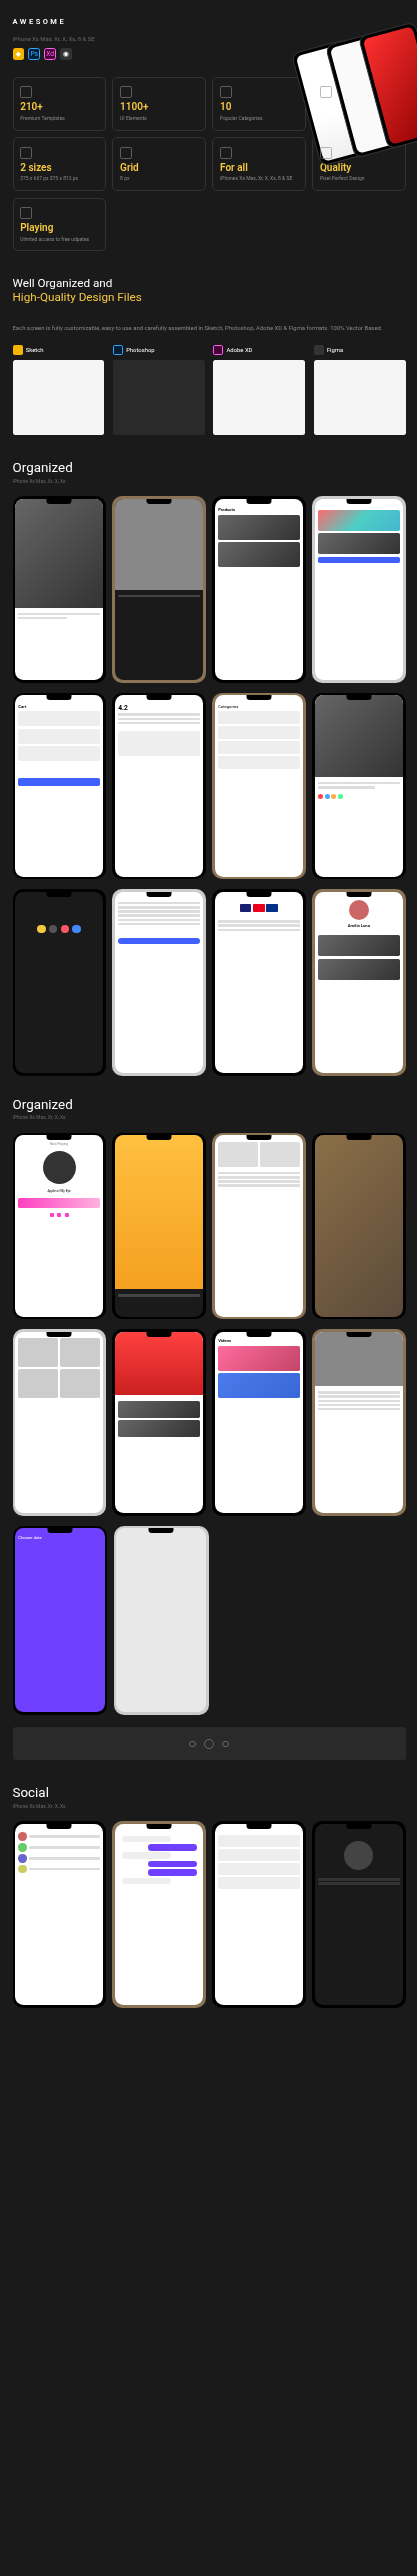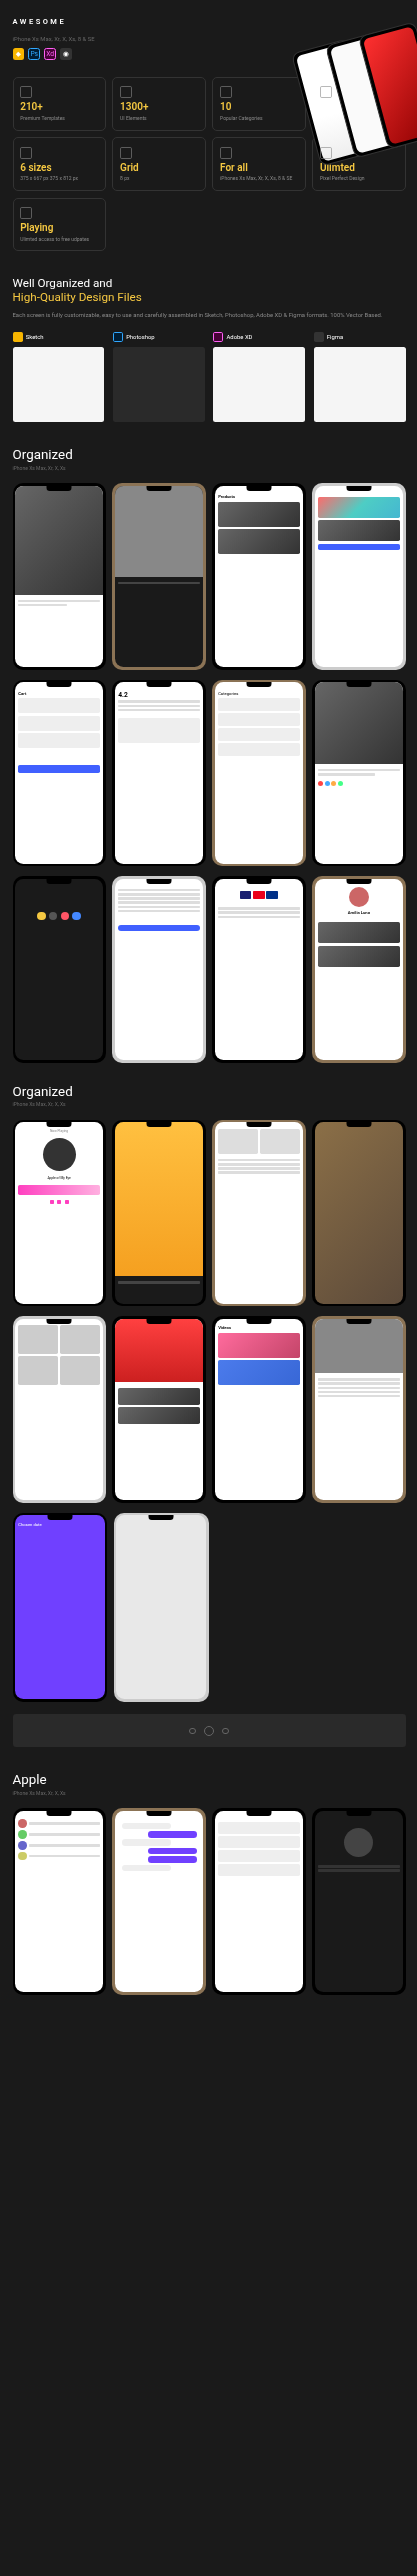--- a/index.html
+++ b/index.html
@@ -25,21 +25,21 @@
 .hp-screen{position:absolute;inset:3.3px;border-radius:5.9px}
 .hp1 .hp-screen{background:linear-gradient(#fff 60%,#eee)}
 .hp2 .hp-screen{background:#fafafa}
 .hp3 .hp-screen{background:linear-gradient(135deg,#ff3030,#8b0000)}
 .grid-feats{display:grid;grid-template-columns:repeat(4,1fr);gap:6.7px;margin-bottom:25px}
 .feat{border:0.8px solid #333;border-radius:5px;padding:8.4px 6.7px}
 .feat-icon{width:10px;height:10px;margin-bottom:5px;opacity:.6}
 .feat-icon::before{content:'';display:block;width:10px;height:10px;border:0.8px solid #888;border-radius:1.7px}
 .feat-value{font-size:10px;font-weight:600;color:#f5c842;margin-bottom:2.5px}
 .feat-label{font-size:5px;color:#888;line-height:1.3}
-.section-title{font-size:11.7px;margin-bottom:7px}
+.section-title{font-size:11.7px;margin-bottom:20px}
 .section-title .highlight{color:#f5c842}
 .section-desc{font-size:5.9px;color:#888;margin-bottom:10px;line-height:1.5}
 .file-row{display:grid;grid-template-columns:repeat(4,1fr);gap:8.4px;margin-bottom:25px}
 .file-col{text-align:left}
 .file-badge{display:inline-flex;align-items:center;gap:3.3px;margin-bottom:5px}
 .file-badge .icon{width:10px;height:10px;border-radius:1.7px}
 .file-badge span{font-size:5.9px}
 .file-preview{width:100%;height:75px;background:#f5f5f5;border-radius:2.5px}
 .fp-dark{background:#2a2a2a}
 .cat-header{font-size:13.4px;font-weight:400;margin-bottom:2.5px}
@@ -98,51 +98,51 @@
   </div>
 
   <div class="grid-feats">
     <div class="feat">
         <div class="feat-icon"></div>
         <div class="feat-value">210+</div>
         <div class="feat-label">Premium Templates</div>
       </div>
     <div class="feat">
         <div class="feat-icon"></div>
-        <div class="feat-value">1300+</div>
+        <div class="feat-value">1100+</div>
         <div class="feat-label">UI Elements</div>
       </div>
     <div class="feat">
         <div class="feat-icon"></div>
         <div class="feat-value">10</div>
         <div class="feat-label">Popular Categories</div>
       </div>
     <div class="feat">
         <div class="feat-icon"></div>
         <div class="feat-value">2 fonts</div>
         <div class="feat-label">From Google, Lato &amp; Lora</div>
       </div>
     <div class="feat">
         <div class="feat-icon"></div>
-        <div class="feat-value">6 sizes</div>
+        <div class="feat-value">2 sizes</div>
         <div class="feat-label">375 x 667 px 375 x 812 px</div>
       </div>
     <div class="feat">
         <div class="feat-icon"></div>
         <div class="feat-value">Grid</div>
         <div class="feat-label">8 px</div>
       </div>
     <div class="feat">
         <div class="feat-icon"></div>
         <div class="feat-value">For all</div>
         <div class="feat-label">iPhones Xs Max, Xr, X, Xs, 8 &amp; SE</div>
       </div>
     <div class="feat">
         <div class="feat-icon"></div>
-        <div class="feat-value">Ulimted</div>
+        <div class="feat-value">Quality</div>
         <div class="feat-label">Pixel Perfect Design</div>
       </div>
     <div class="feat">
         <div class="feat-icon"></div>
         <div class="feat-value">Playing</div>
         <div class="feat-label">Ulimted access to free udpates</div>
       </div>
   </div>
 
   <div class="section-title">
@@ -464,21 +464,21 @@
         </div>
       </div>
   </div>
 
   <div class="player-bar">
     <div class="player-btn"></div>
     <div class="player-btn" style="width:10px;height:10px"></div>
     <div class="player-btn"></div>
   </div>
 
-  <div class="cat-header">Apple</div>
+  <div class="cat-header">Social</div>
   <div class="cat-sub">iPhone Xs Max, Xr, X, Xs</div>
 
   <div class="social-row">
     <div class="phone">
         <div class="notch"></div>
         <div class="phone-screen">
           <div class="ps-content" style="padding-top:8.4px">
             <div style="display:flex;align-items:center;gap:2.5px;margin-bottom:2.5px">
               <div style="width:8.4px;height:8.4px;border-radius:50%;background:#c66"></div>
               <div class="ps-bar" style="flex:1;margin:0"></div>

